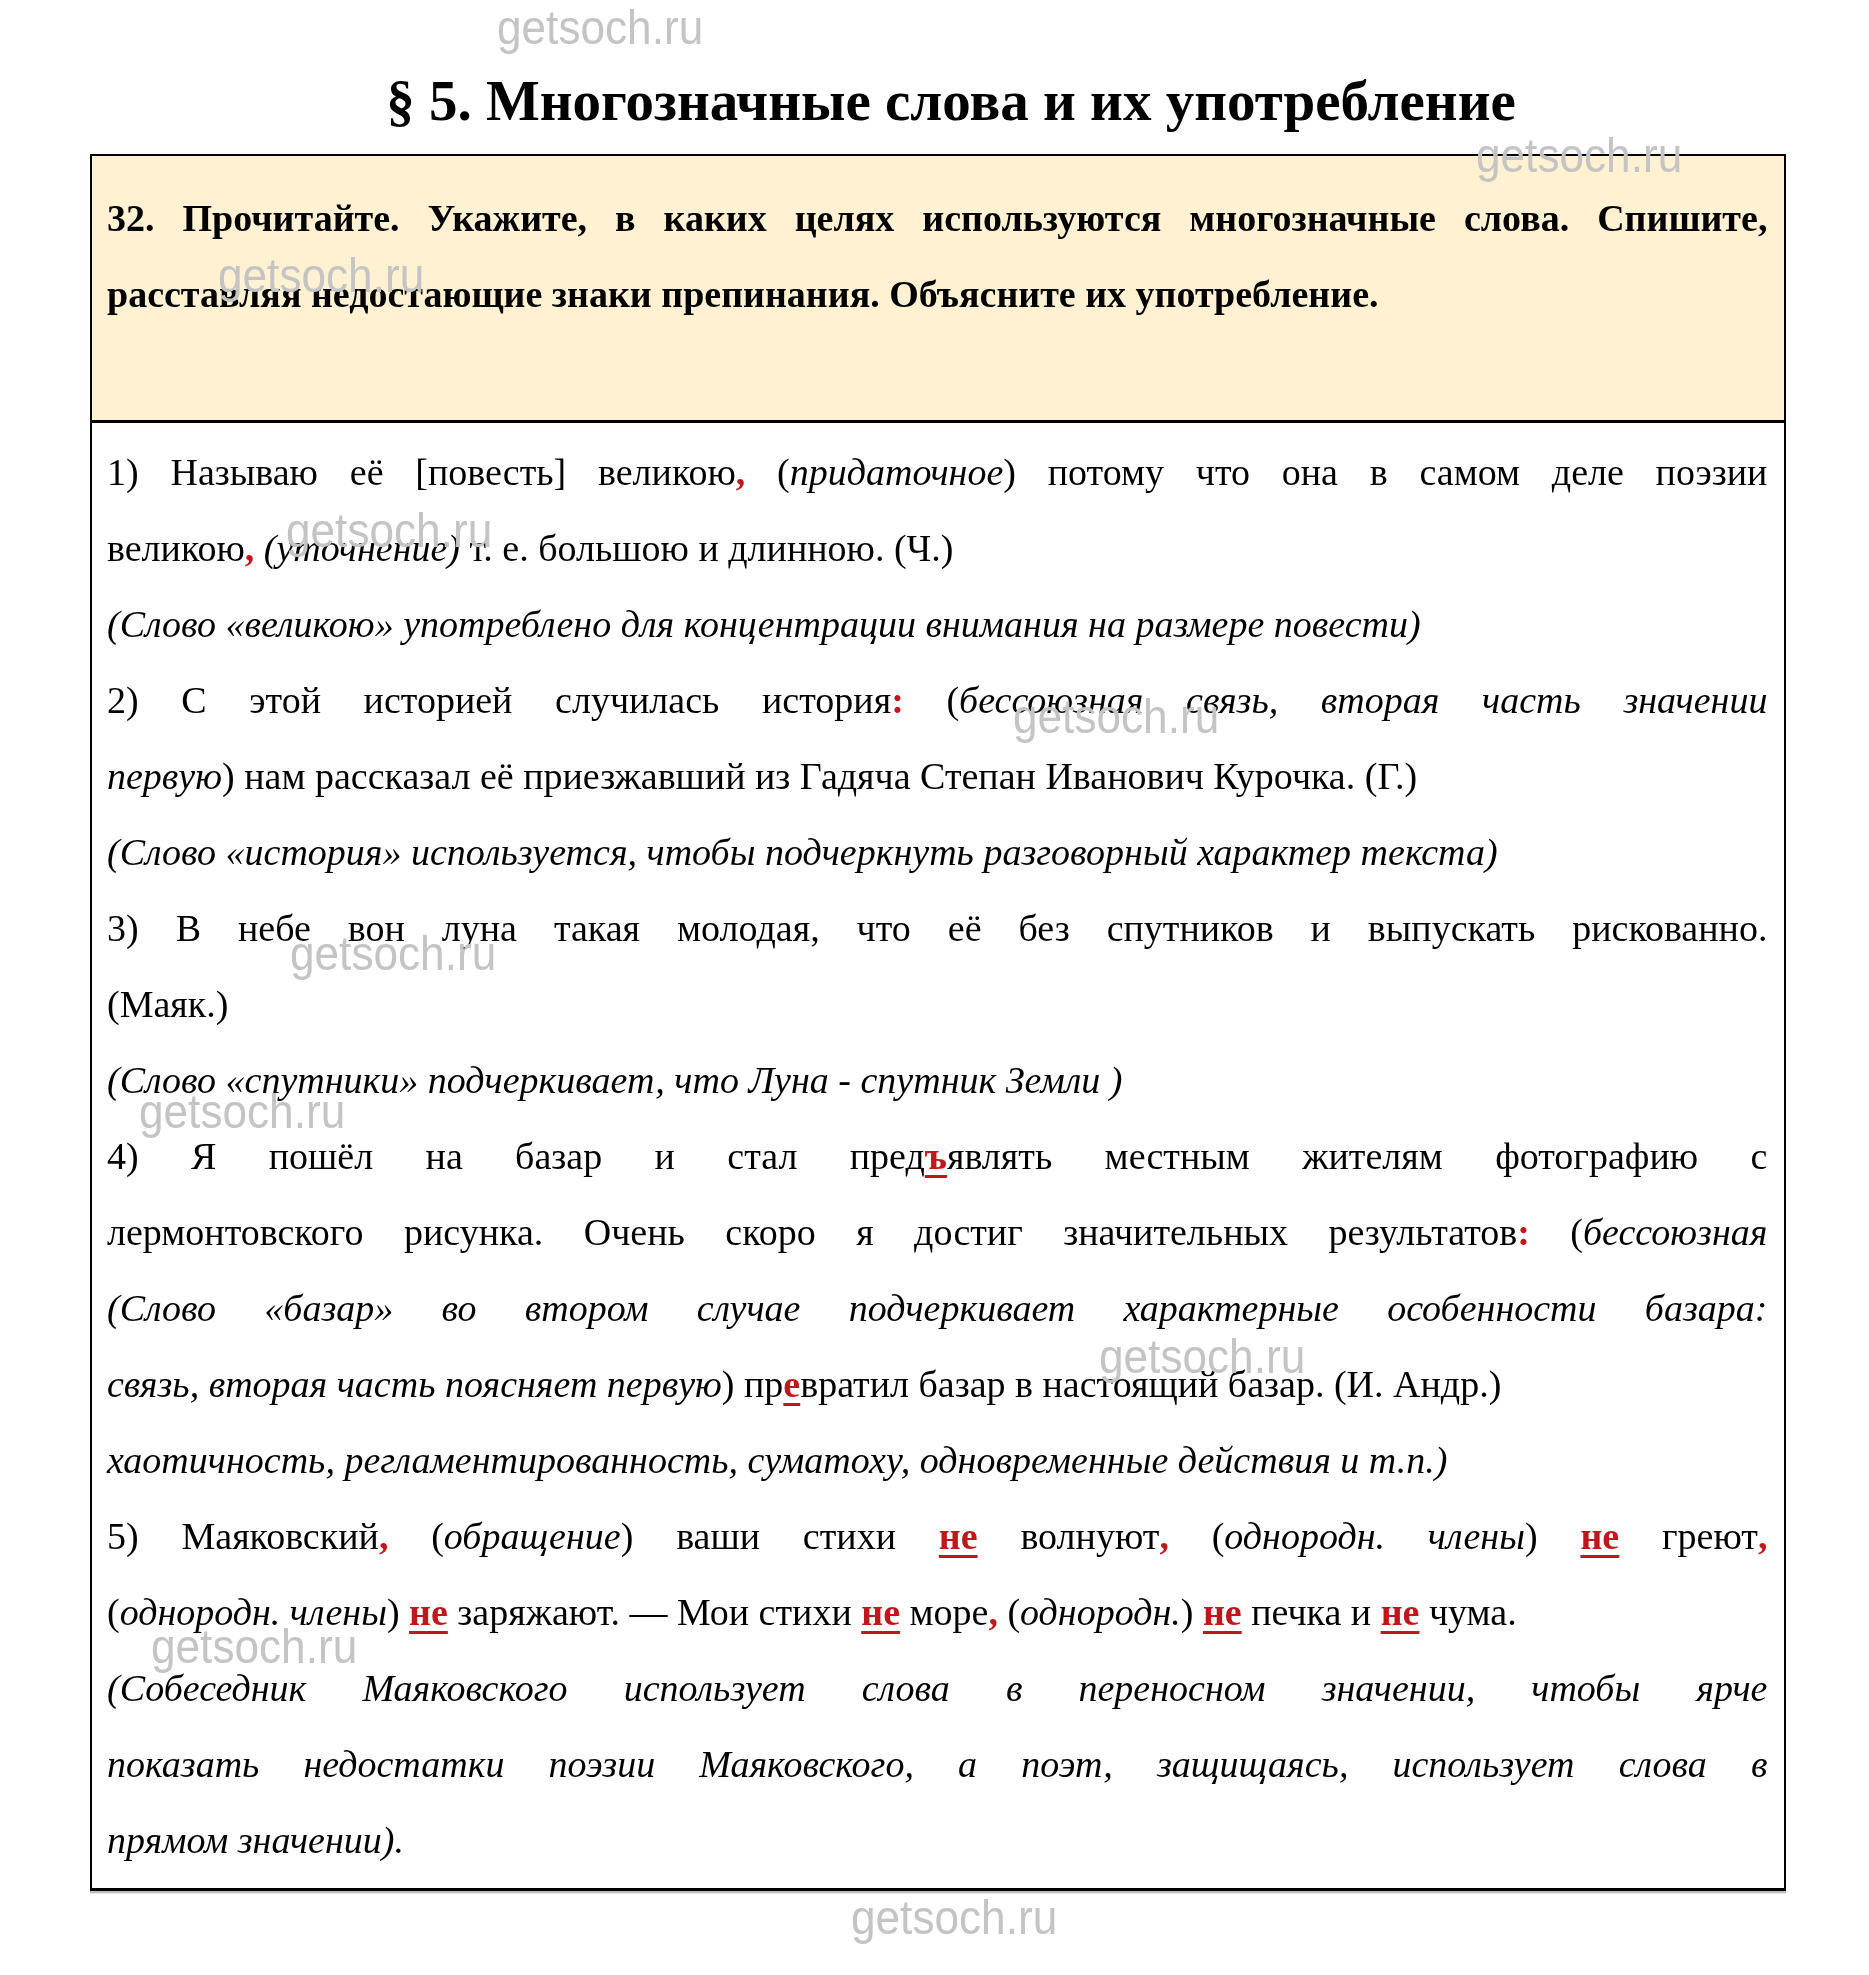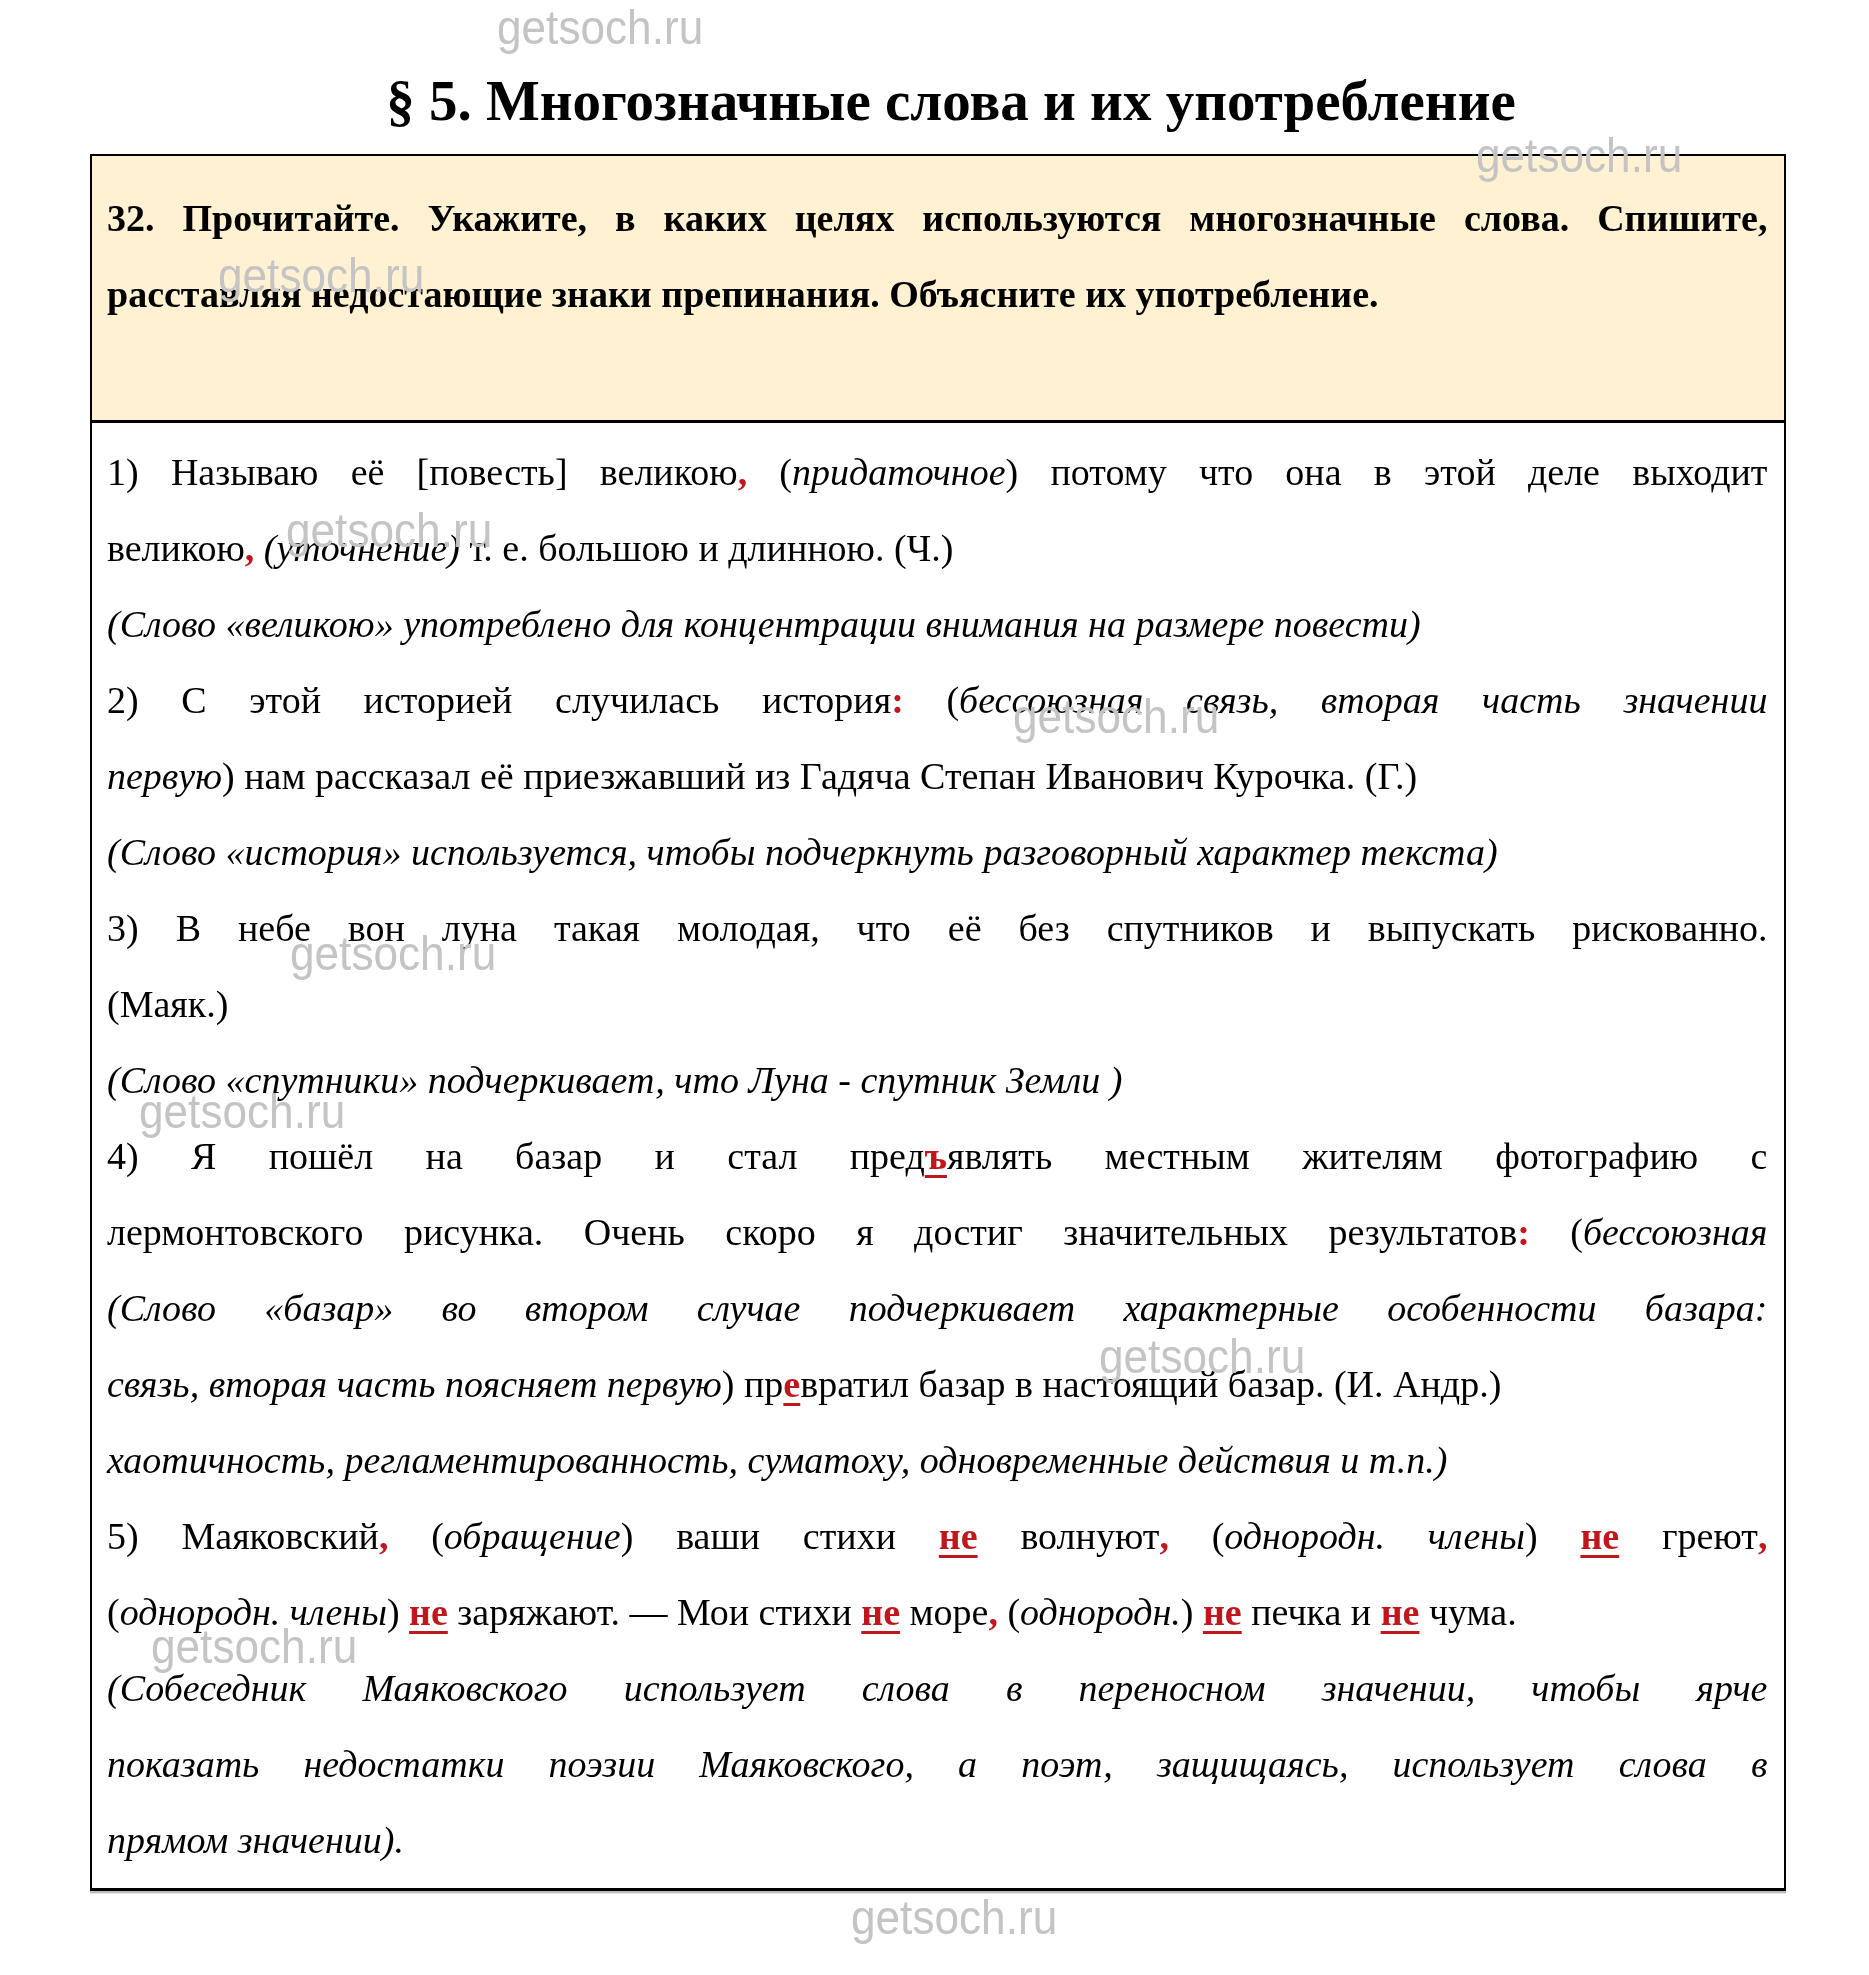--- a/index.html
+++ b/index.html
@@ -54,21 +54,21 @@
 <div class="watermark" style="left:851px;top:1890px;">getsoch.ru</div>
 
 <h1 class="title" style="margin:16px;">§ 5. Многозначные слова и их употребление</h1>
 
 <div class="box">
   <div class="task">32. Прочитайте. Укажите, в каких целях используются многозначные слова. Спишите, расставляя недостающие знаки препинания. Объясните их употребление.</div>
 
   <div class="answers">
 
     <div>
-      <div class="line j"><span>1)</span> <span>Называю её [повесть] великою</span><span class="red">,</span><span> (</span><i>придаточное</i><span>) потому что она в этой деле выходит</span></div>
+      <div class="line j"><span>1)</span> <span>Называю её [повесть] великою</span><span class="red">,</span><span> (</span><i>придаточное</i><span>) потому что она в самом деле поэзии</span></div>
       <div class="line"><span>великою</span><span class="red">,</span><i> (уточнение)</i><span> т. е. большою и длинною. (Ч.)</span></div>
       <div class="line"><i>(Слово «великою» употреблено для концентрации внимания на размере повести)</i></div>
     </div>
 
     <div>
       <div class="line j"><span>2)</span> <span>С этой историей случилась история</span><span class="red">:</span><span> (</span><i>бессоюзная связь, вторая часть значении</i></div>
       <div class="line"><i>первую</i><span>) нам рассказал её приезжавший из Гадяча Степан Иванович Курочка. (Г.)</span></div>
       <div class="line"><i>(Слово «история» используется, чтобы подчеркнуть разговорный характер текста)</i></div>
     </div>
 

